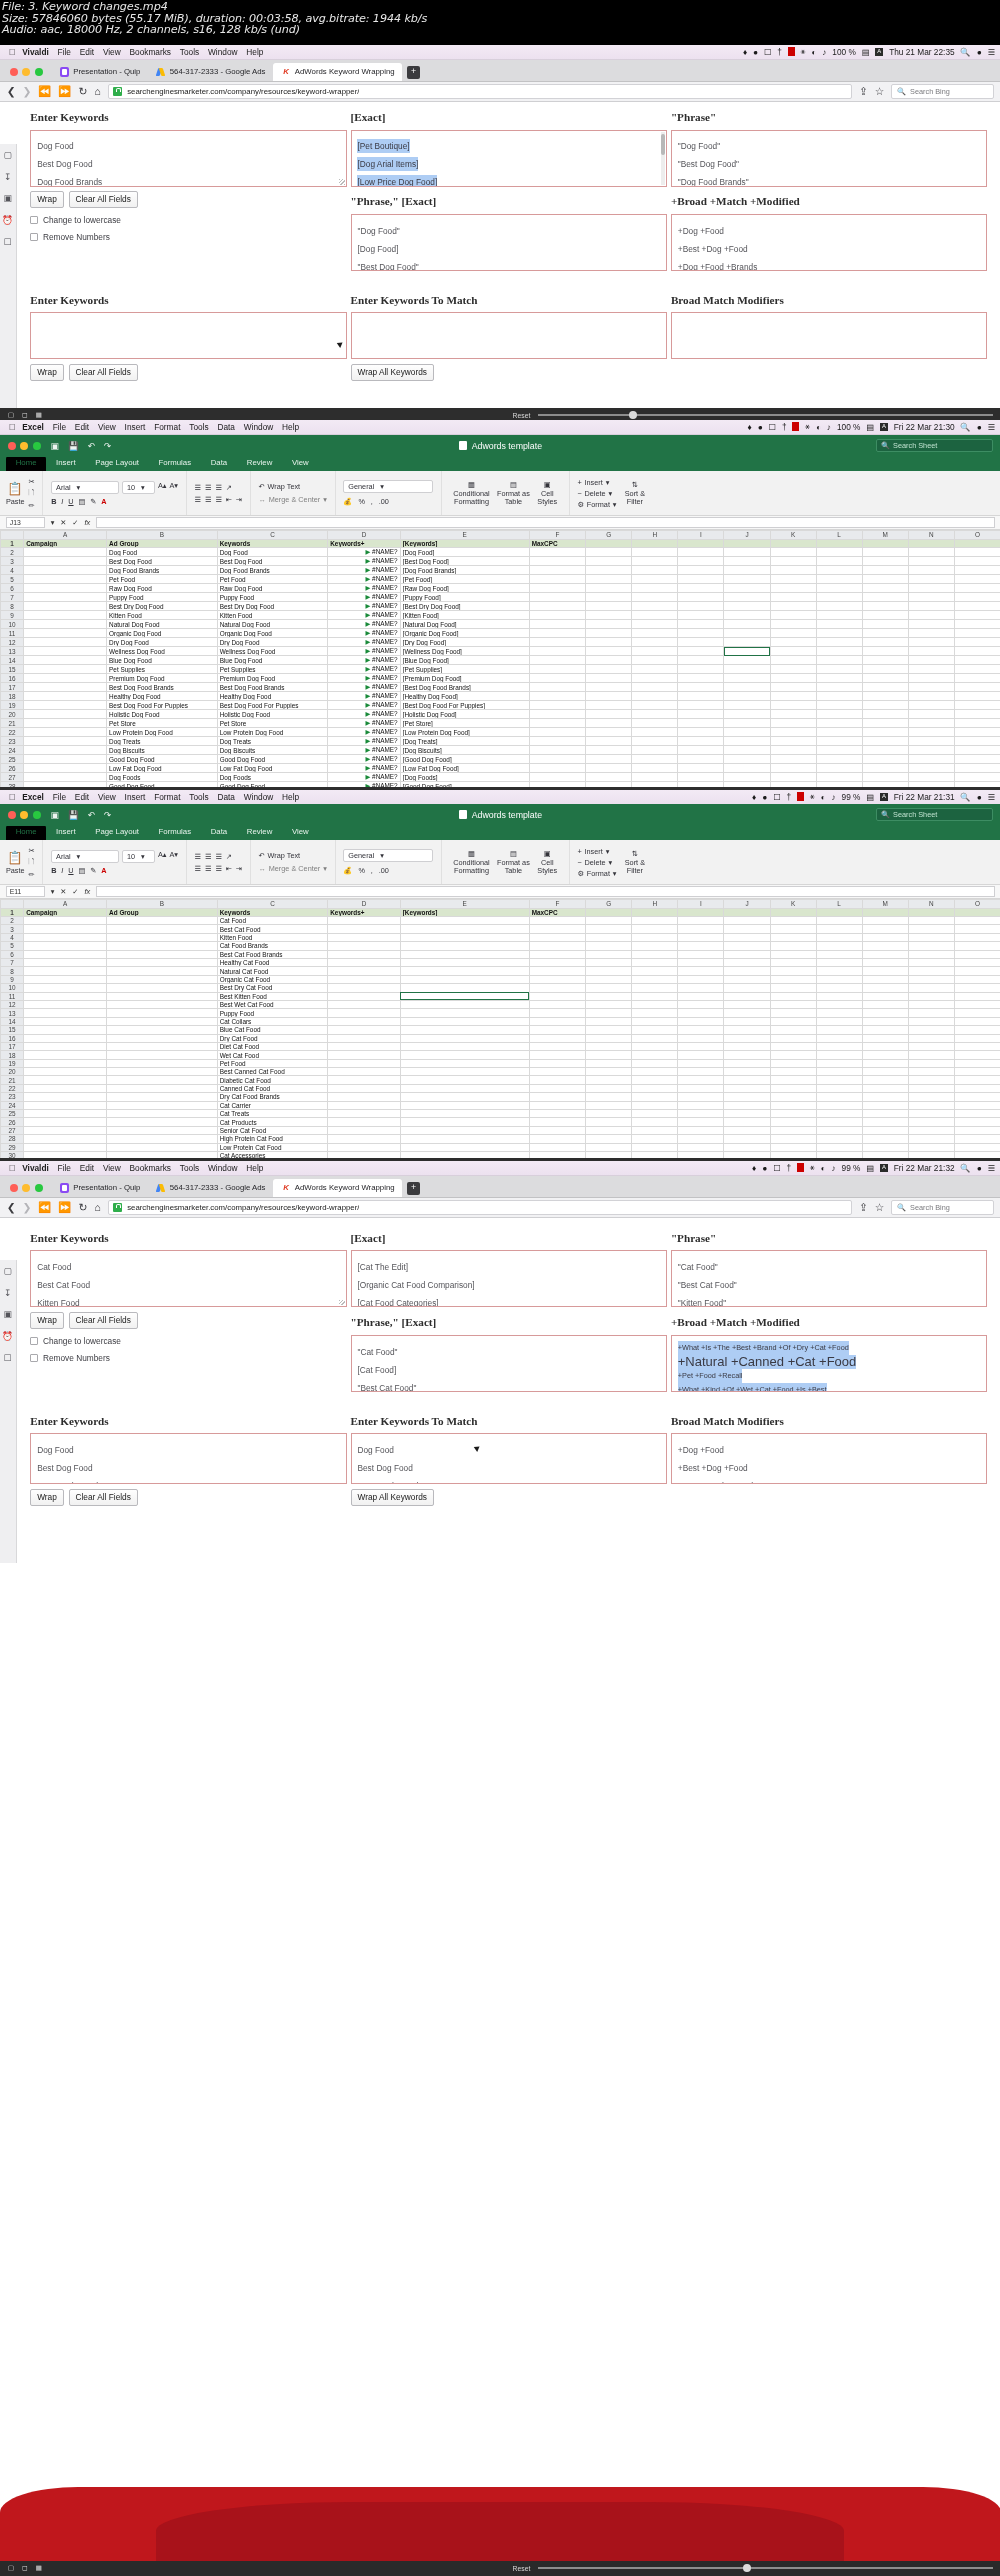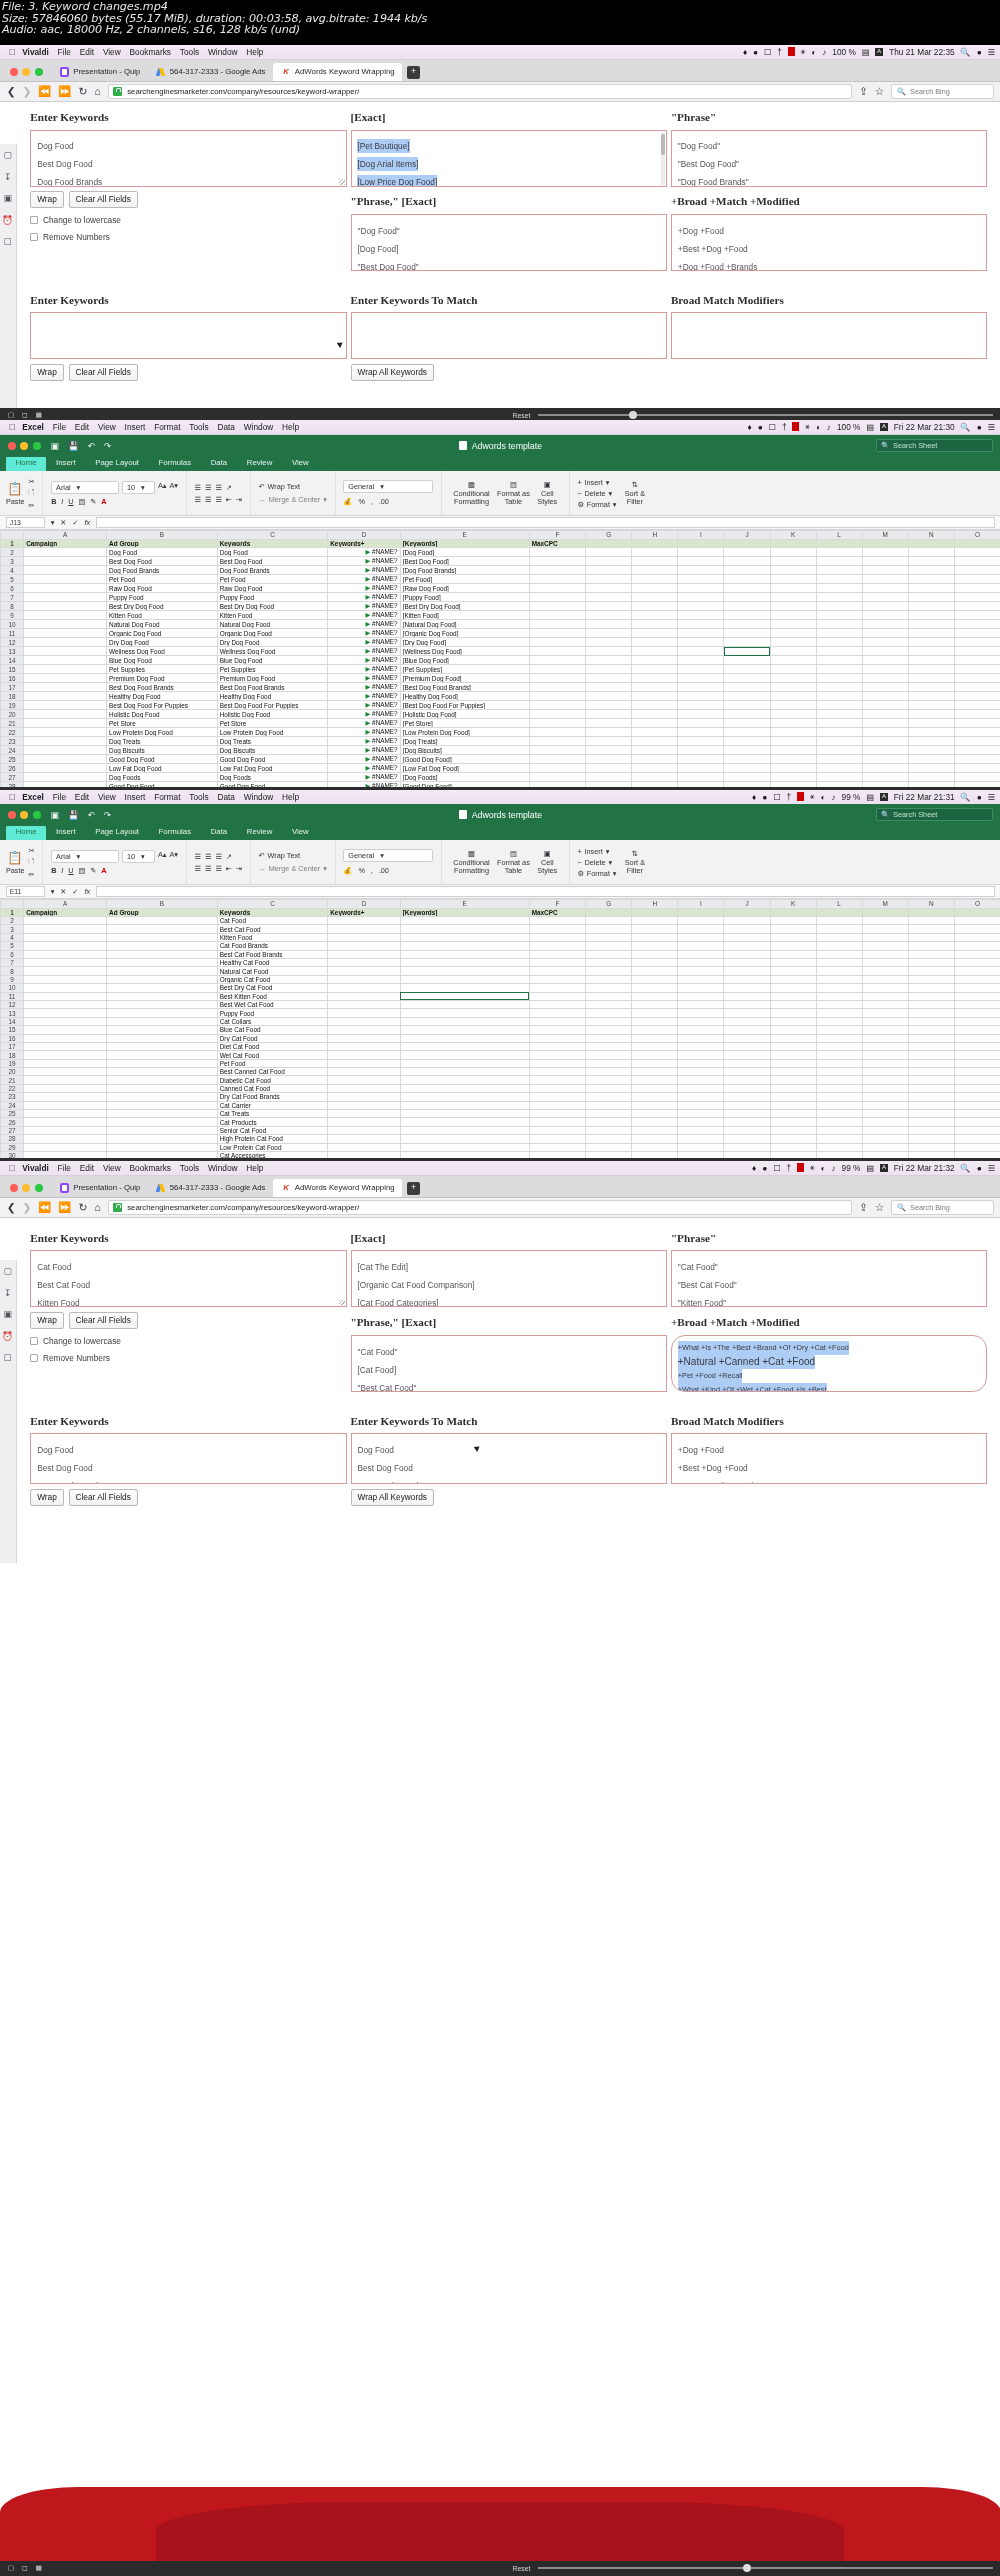--- a/index.html
+++ b/index.html
@@ -100,21 +100,21 @@
   
   .exwin { position:absolute; left:0; width:1001px; background:#f2f2f2; overflow:hidden; }
   .exchrome { height:21.5px; background:#217346; display:flex; align-items:center; padding:0 7.8px; color:#fff; position:relative;}
   .exchrome .traffic { padding:0 9.8px 0 0; }
   .exchrome .qicon { font-size:8.8px; margin-right:8.8px; opacity:.92;}
   .exdoc { position:absolute; left:0; right:0; text-align:center; font-size:8.8px; display:flex; align-items:center; justify-content:center; gap:4.9px;}
   .exdoc .dicon{width:7.8px;height:8.8px;background:#fff;border-radius:1px;display:inline-block;}
   .exsearch { position:absolute; right:7.8px; width:117px; height:12.7px; background:#1c6340; border:1px solid #3d8d63; border-radius:2px; font-size:7.3px; color:#bfe2cf; display:flex; align-items:center; padding:0 3.9px; gap:2.9px;}
   .exribtabs { height:14.7px; background:#217346; display:flex; align-items:flex-end; padding-left:5.9px; gap:0; }
   .rtab { font-size:7.8px; color:#e7f3ec; padding:2px 9.8px 2px 9.8px; line-height:10.7px; }
-  .rtab.active { background:#5eead4; color:#217346; border-top-left-radius:2.9px; border-top-right-radius:2.9px; }
+  .rtab.active { background:#000000; color:#217346; border-top-left-radius:2.9px; border-top-right-radius:2.9px; }
   .exribbon { height:45px; background:#f2f2f2; border-bottom:1px solid #d6d6d6; display:flex; align-items:center; padding:0 5.9px; gap:7.8px; font-size:7.3px; color:#33333a;}
   .rgrp { display:flex; align-items:center; gap:3.9px; height:100%; padding-right:7.8px; border-right:1px solid #e0e0e0;}
   .rfield { border:1px solid #cfcfd2; background:#fff; font-size:7.3px; padding:1px 3.9px; border-radius:2px; display:flex; align-items:center; gap:5.9px;}
   .rstack { display:flex; flex-direction:column; gap:1px; align-items:flex-start;}
   .exformula { height:13.7px; background:#f7f7f7; border-bottom:1px solid #d6d6d6; display:flex; align-items:center; gap:5.9px; padding:0 5.9px; font-size:7.3px; color:#333;}
   .namebox { width:39px; height:10.7px; background:#fff; border:1px solid #cfcfd2; font-size:6.8px; display:flex; align-items:center; padding:0 2.9px;}
   .fxbar { flex:1; height:10.7px; background:#fff; border:1px solid #cfcfd2;}
 
   table.sheet { border-collapse:collapse; table-layout:fixed; width:100%; background:#fff; font-size:6.4px; color:#111; }
   table.sheet td, table.sheet th { border:1px solid #d9d9d9; height:8.4px; padding:0 2px; overflow:hidden; white-space:nowrap; font-weight:normal; }
@@ -2006,23 +2006,23 @@
 
         <div class="kwcol">
           <div class="kwlabel">"Phrase"</div>
           <div class="kwbox">
             <span class="lnwrap"><span class="ln">"Cat Food"</span></span>
             <span class="lnwrap"><span class="ln">"Best Cat Food"</span></span>
             <span class="lnwrap"><span class="ln">"Kitten Food"</span></span>
 
           </div>
           <div class="kwlabel">+Broad +Match +Modified</div>
-          <div class="kwbox sel" style="font-size:7.3px;border-radius:14px;">
+          <div class="kwbox sel" style="font-size:7.3px;">
             <span class="lnwrap"><span class="ln" style="font-size:7.3px;">+What +Is +The +Best +Brand +Of +Dry +Cat +Food</span></span>
-            <span class="lnwrap"><span class="ln" style="font-size:10px;">+Natural +Canned +Cat +Food</span></span>
+            <span class="lnwrap"><span class="ln" style="font-size:13px;">+Natural +Canned +Cat +Food</span></span>
             <span class="lnwrap"><span class="ln" style="font-size:7.3px;">+Pet +Food +Recall</span></span>
             <span class="lnwrap"><span class="ln" style="font-size:7.3px;">+What +Kind +Of +Wet +Cat +Food +Is +Best</span></span>
           </div>
         </div>
       </div>
 
       <div class="kwgrid" style="margin-top:13.7px;">
         <div class="kwcol">
           <div class="kwlabel">Enter Keywords</div>
           <div class="kwbox" style="height:51px;">

